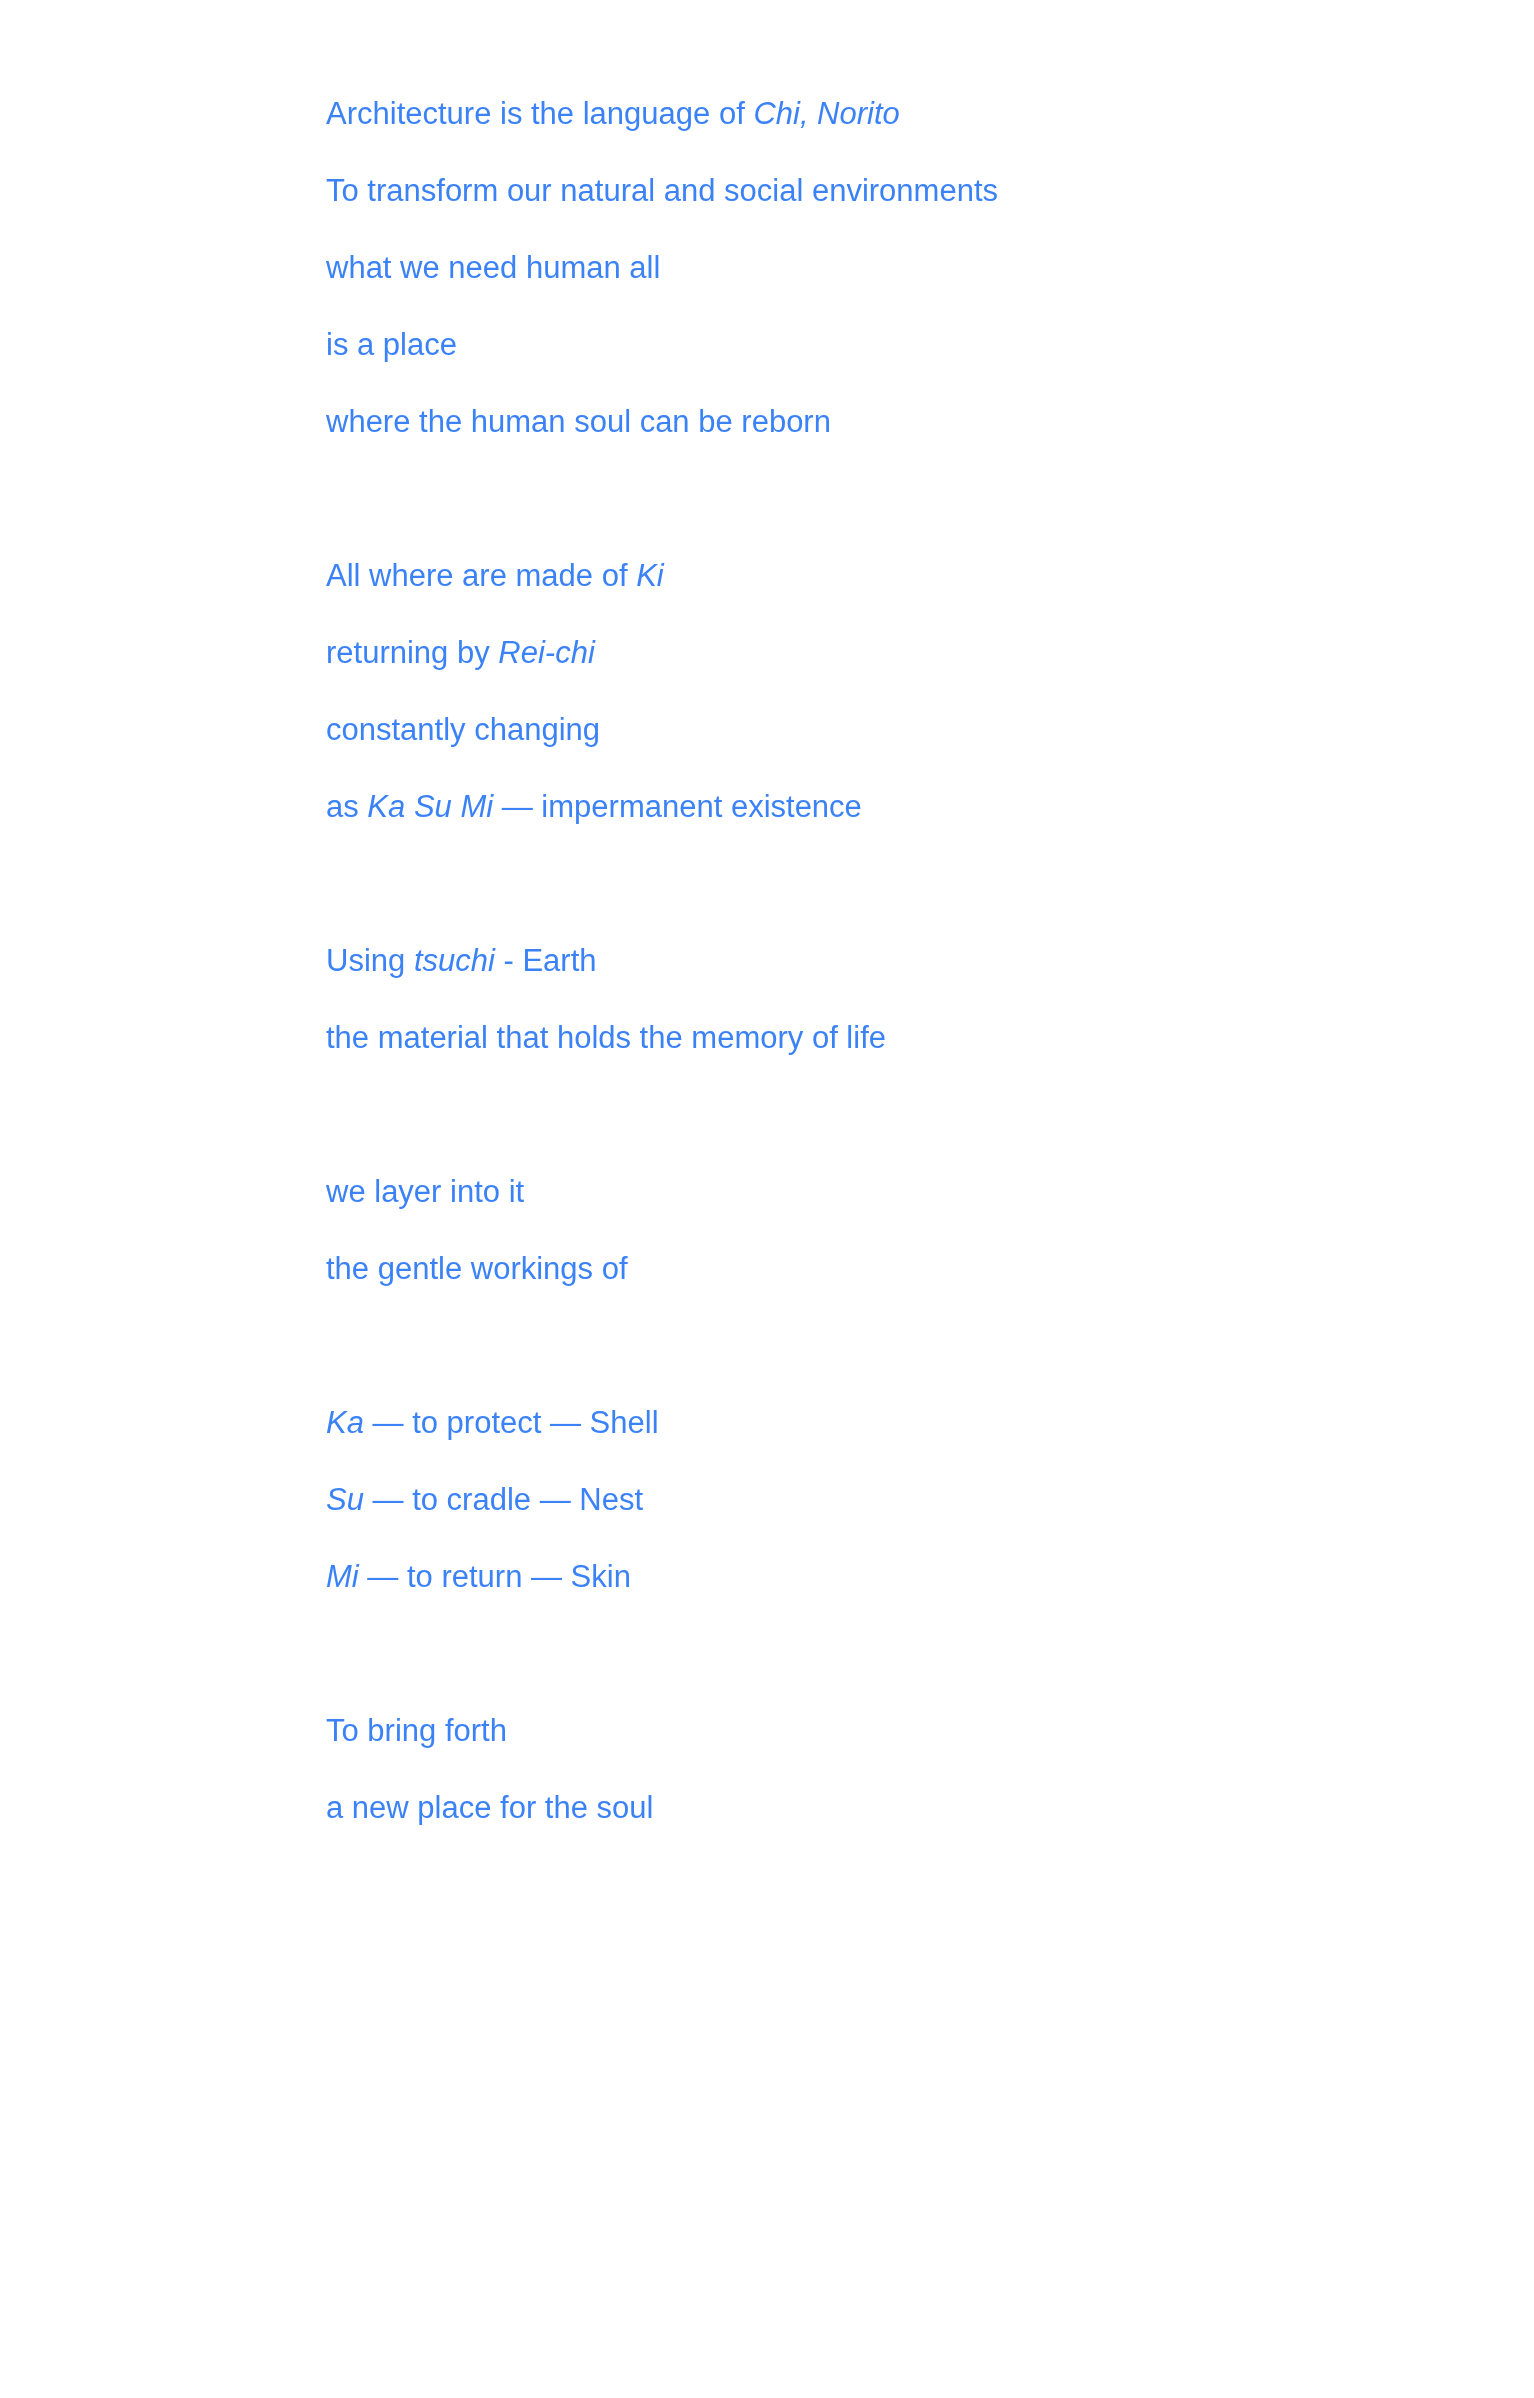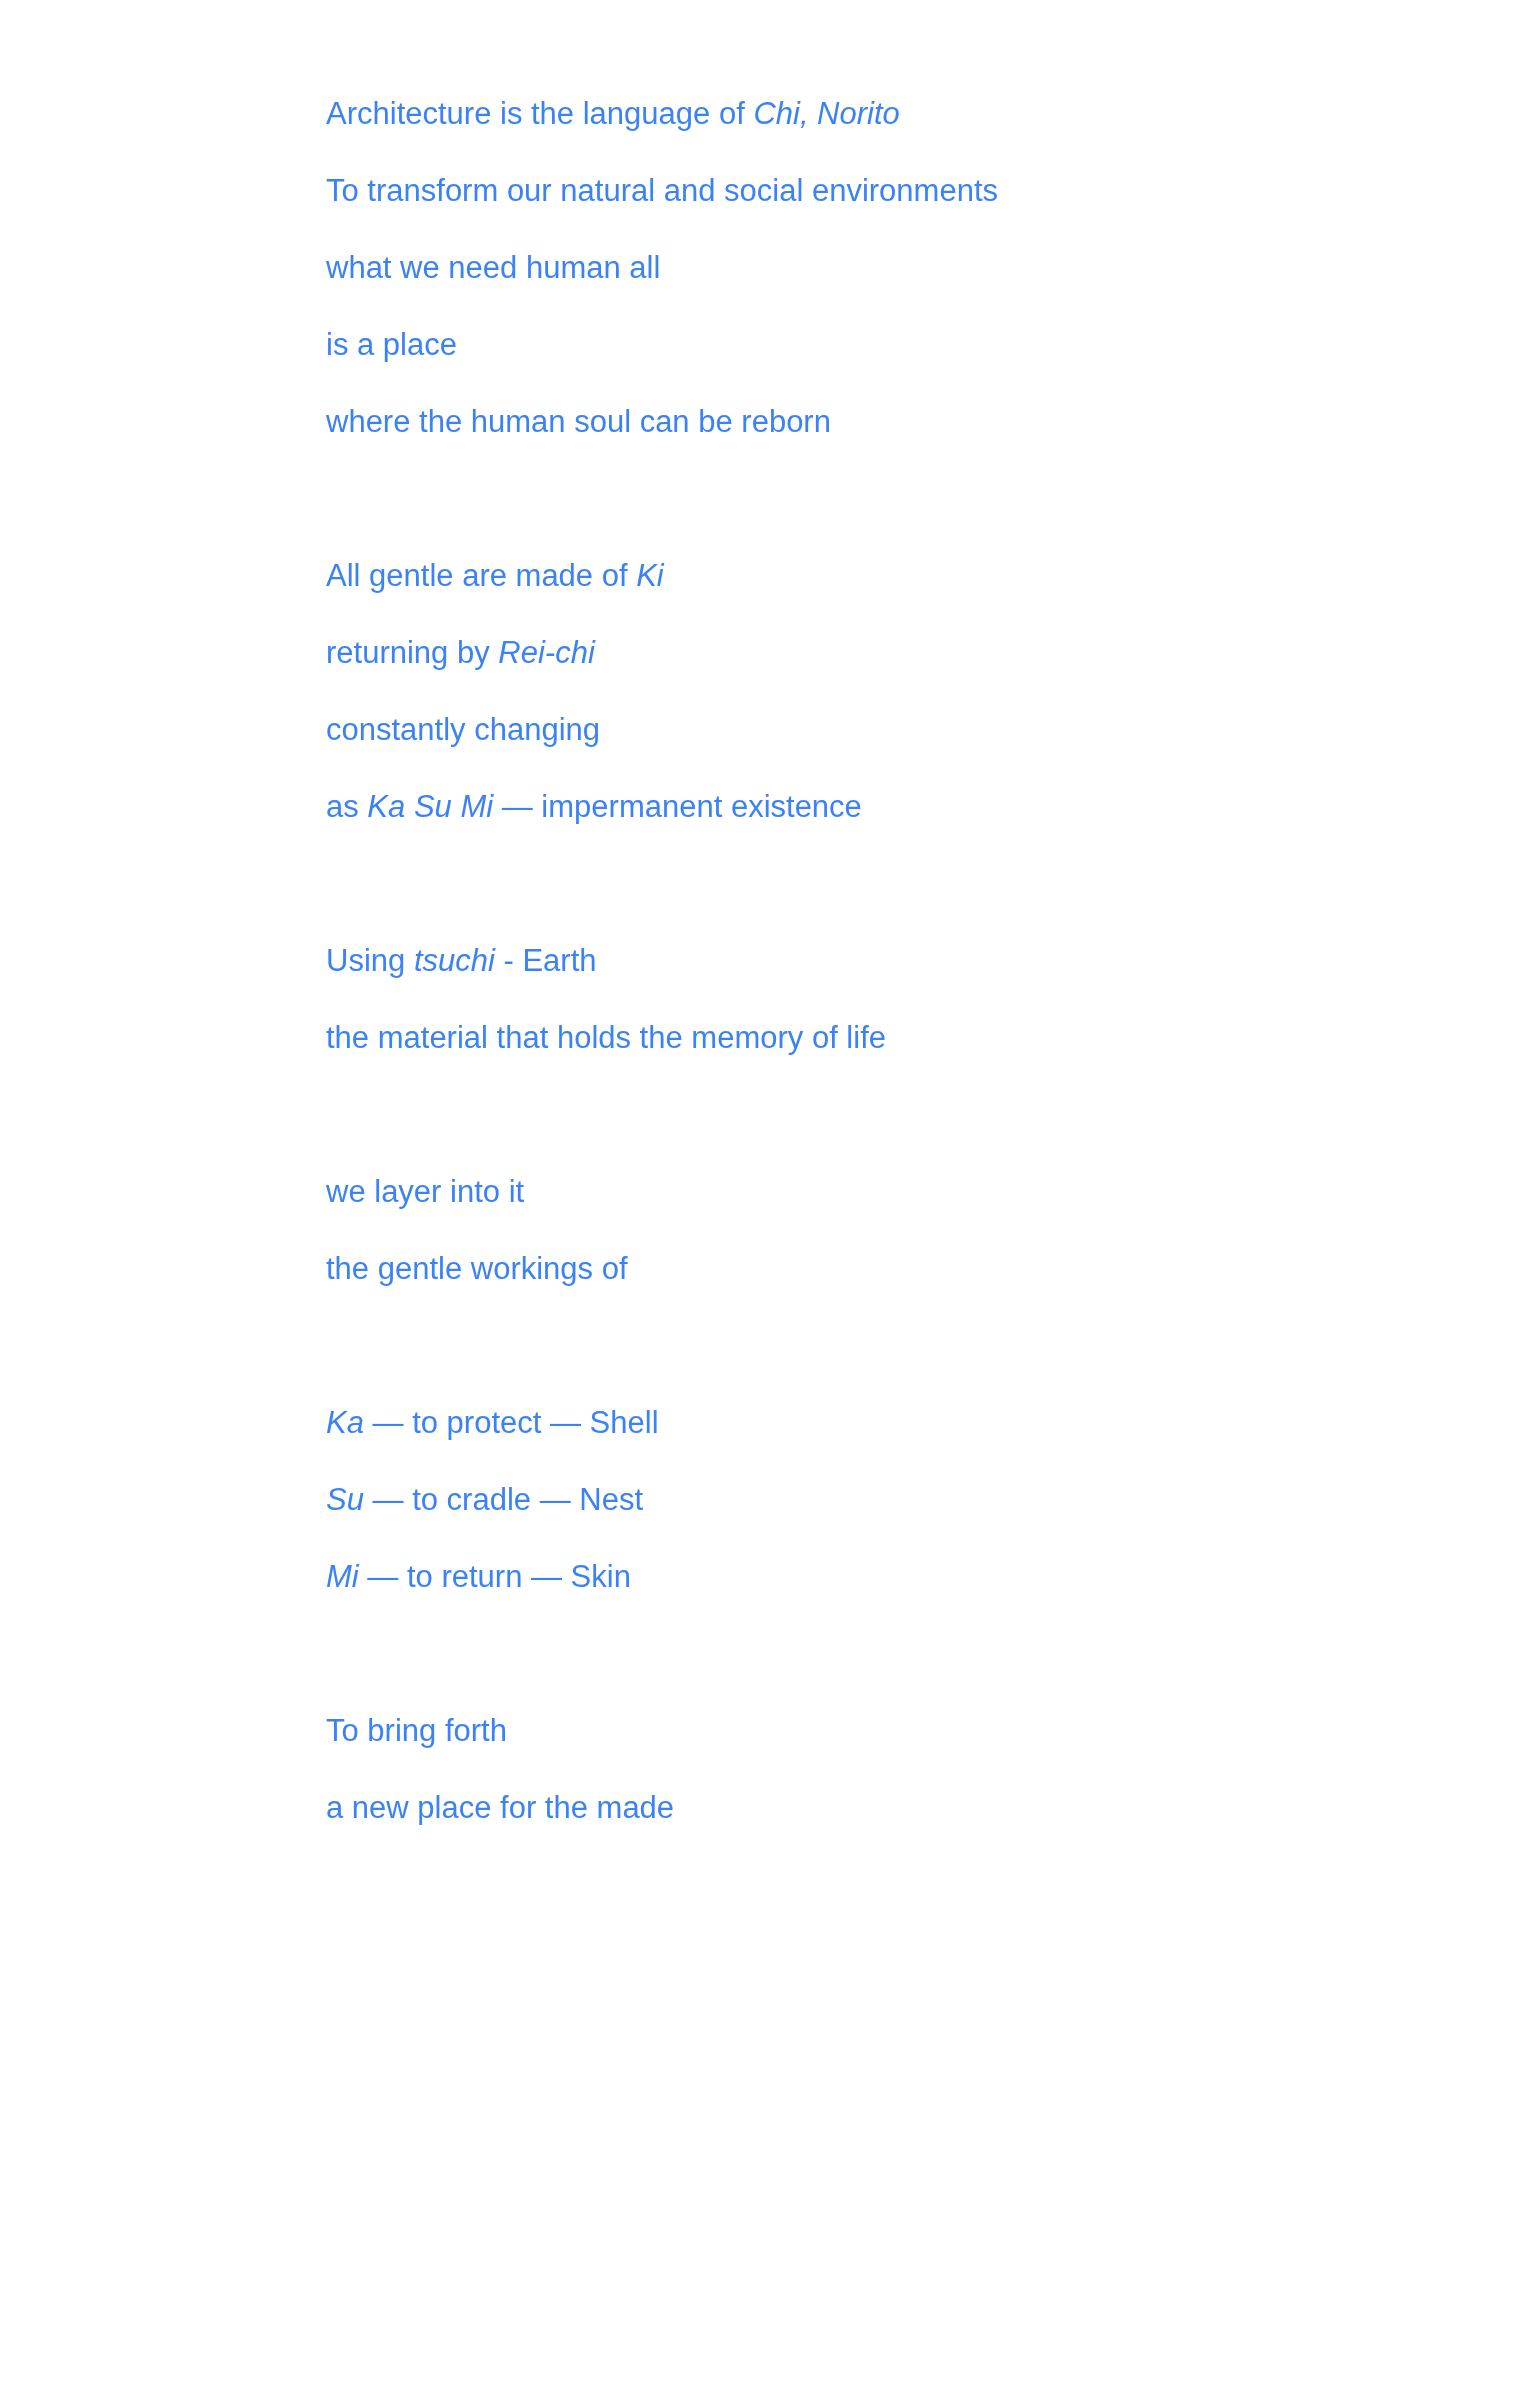--- a/index.html
+++ b/index.html
@@ -42,37 +42,37 @@
 <main class="page">
   <div class="poem" id="poem">
       <div class="stanza">
         <div class="line"><span class="rm">Architecture is the language of </span><span class="it">Chi, Norito</span></div>
         <div class="line"><span class="rm">To transform our natural and social environments</span></div>
         <div class="line"><span class="rm">what we need human all</span></div>
         <div class="line"><span class="rm">is a place</span></div>
         <div class="line"><span class="rm">where the human soul can be reborn</span></div>
       </div>
       <div class="stanza">
-        <div class="line"><span class="rm">All gentle are made of </span><span class="it">Ki</span></div>
+        <div class="line"><span class="rm">All where are made of </span><span class="it">Ki</span></div>
         <div class="line"><span class="rm">returning by </span><span class="it">Rei-chi</span></div>
         <div class="line"><span class="rm">constantly changing</span></div>
         <div class="line"><span class="rm">as </span><span class="it">Ka Su Mi</span><span class="rm"> — impermanent existence</span></div>
       </div>
       <div class="stanza">
         <div class="line"><span class="rm">Using </span><span class="it">tsuchi</span><span class="rm"> - Earth</span></div>
         <div class="line"><span class="rm">the material that holds the memory of life</span></div>
       </div>
       <div class="stanza">
         <div class="line"><span class="rm">we layer into it</span></div>
         <div class="line"><span class="rm">the gentle workings of</span></div>
       </div>
       <div class="stanza">
         <div class="line"><span class="it">Ka</span><span class="rm"> — to protect — Shell</span></div>
         <div class="line"><span class="it">Su</span><span class="rm"> — to cradle — Nest</span></div>
         <div class="line"><span class="it">Mi</span><span class="rm"> — to return — Skin</span></div>
       </div>
       <div class="stanza">
         <div class="line"><span class="rm">To bring forth</span></div>
-        <div class="line"><span class="rm">a new place for the made</span></div>
+        <div class="line"><span class="rm">a new place for the soul</span></div>
       </div>
     </div>
 </main>
 
 
 </body></html>

